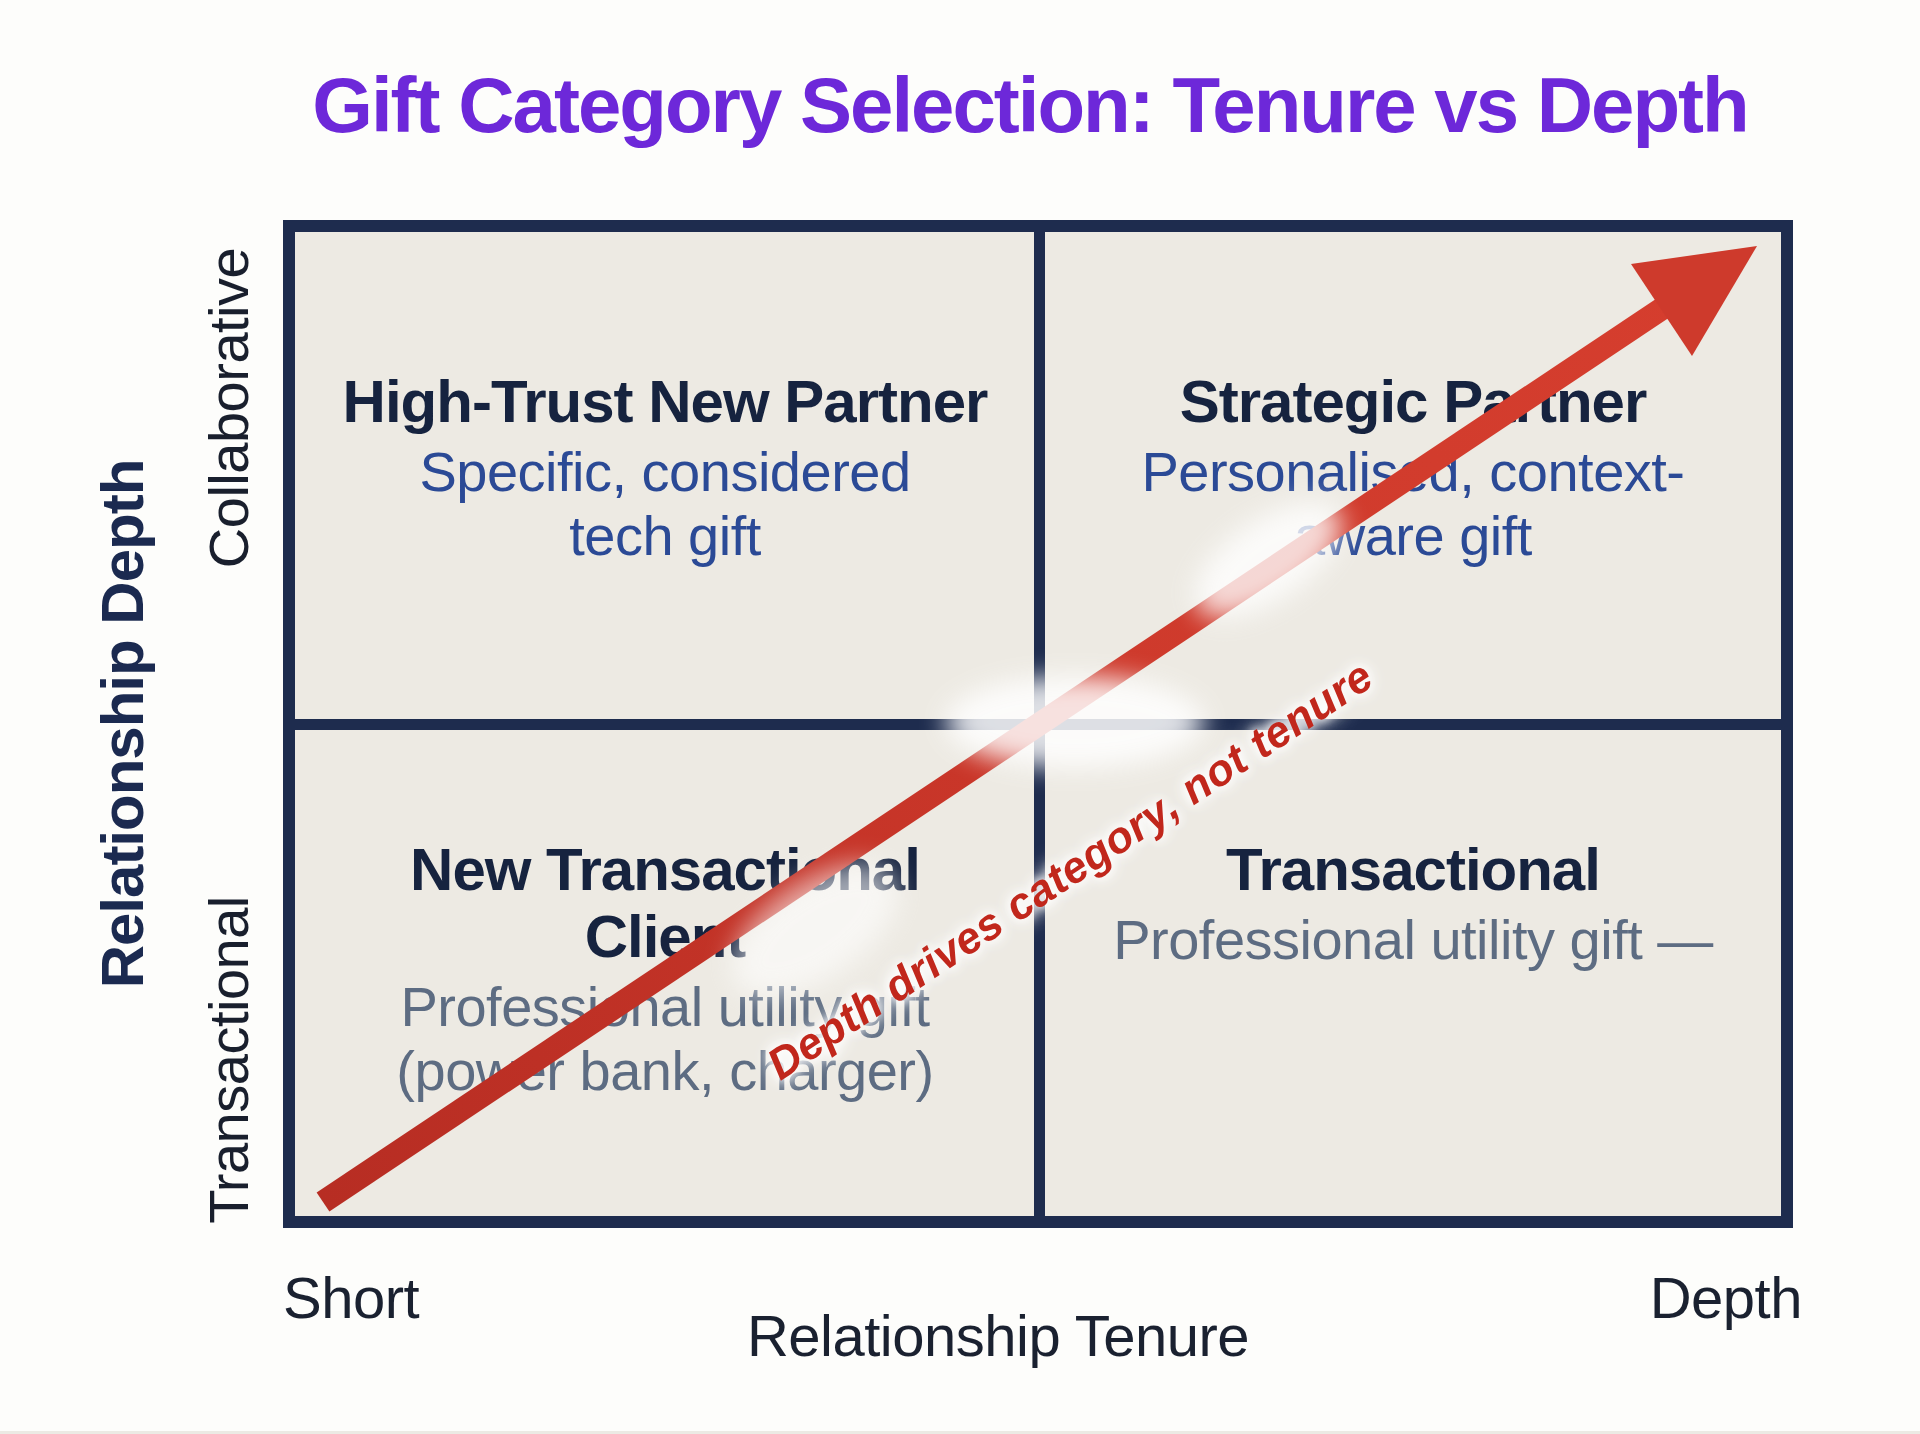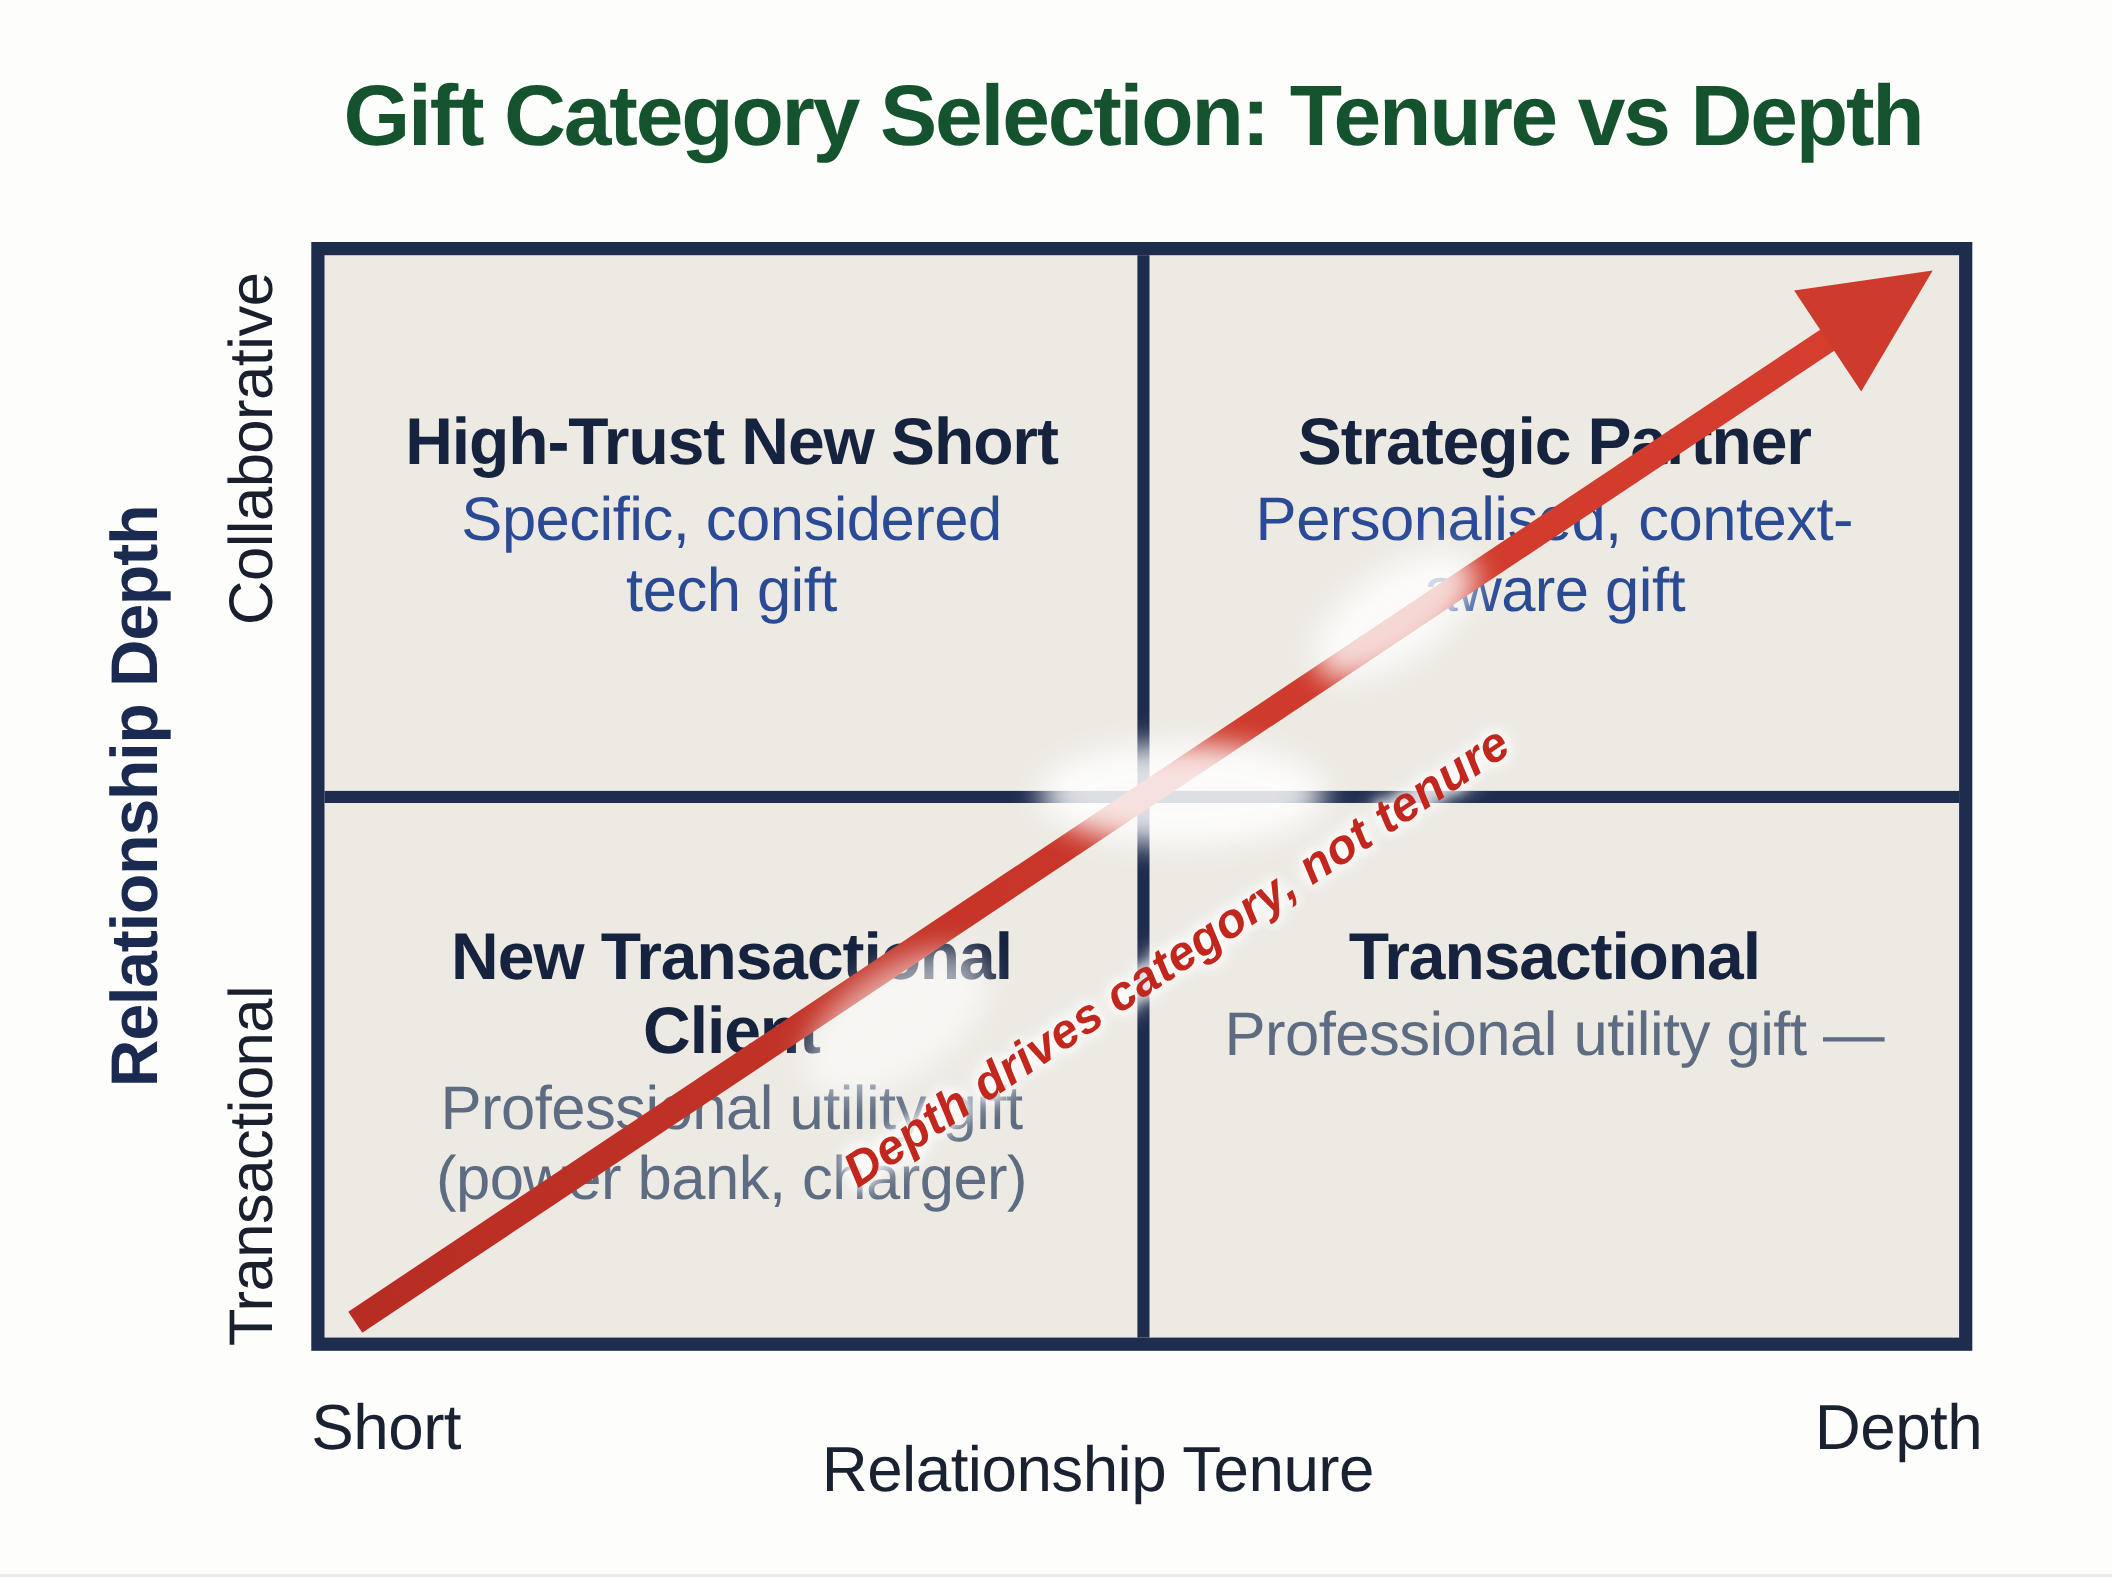--- a/index.html
+++ b/index.html
@@ -2,21 +2,21 @@
 <html><head>
 <meta charset="utf-8">
 <style>
   html,body{margin:0;padding:0;background:#ffffff;}
   .canvas{
     position:relative;width:1920px;height:1434px;overflow:hidden;
     background:#fdfdfb;font-family:"Liberation Sans",sans-serif;
   }
   .title{
     position:absolute;top:60px;left:0;width:100%;padding-left:140px;box-sizing:border-box;
-    text-align:center;font-size:78px;font-weight:700;letter-spacing:-2px;color:#14532d;
+    text-align:center;font-size:78px;font-weight:700;letter-spacing:-2px;color:#6d28d9;
     margin:0;z-index:2;
   }
   .plot{
     position:absolute;left:283px;top:220px;width:1510px;height:1008px;
     background:#edeae3;border:12px solid #1e2c4e;box-sizing:border-box;z-index:1;
   }
   .vdivider{position:absolute;left:1034px;top:232px;width:11px;height:984px;background:#1e2c4e;z-index:3;}
   .hdivider{position:absolute;left:295px;top:719px;width:1486px;height:11px;background:#1e2c4e;z-index:3;}
   .qstack{position:absolute;text-align:center;z-index:4;}
   .q-tl{left:295px;width:740px;top:368px;}
@@ -51,21 +51,21 @@
 
 <div class="canvas">
 
   <h1 class="title">Gift Category Selection: Tenure vs Depth</h1>
 
   <div class="plot"></div>
   <div class="vdivider"></div>
   <div class="hdivider"></div>
 
   <div class="qstack q-tl">
-    <div class="qheading">High-Trust New Short</div>
+    <div class="qheading">High-Trust New Partner</div>
     <div class="qsub sub-blue">
       <div>Specific, considered</div>
       <div>tech gift</div>
     </div>
   </div>
 
   <div class="qstack q-tr">
     <div class="qheading">Strategic Partner</div>
     <div class="qsub sub-blue">
       <div>Personalised, context-</div>

